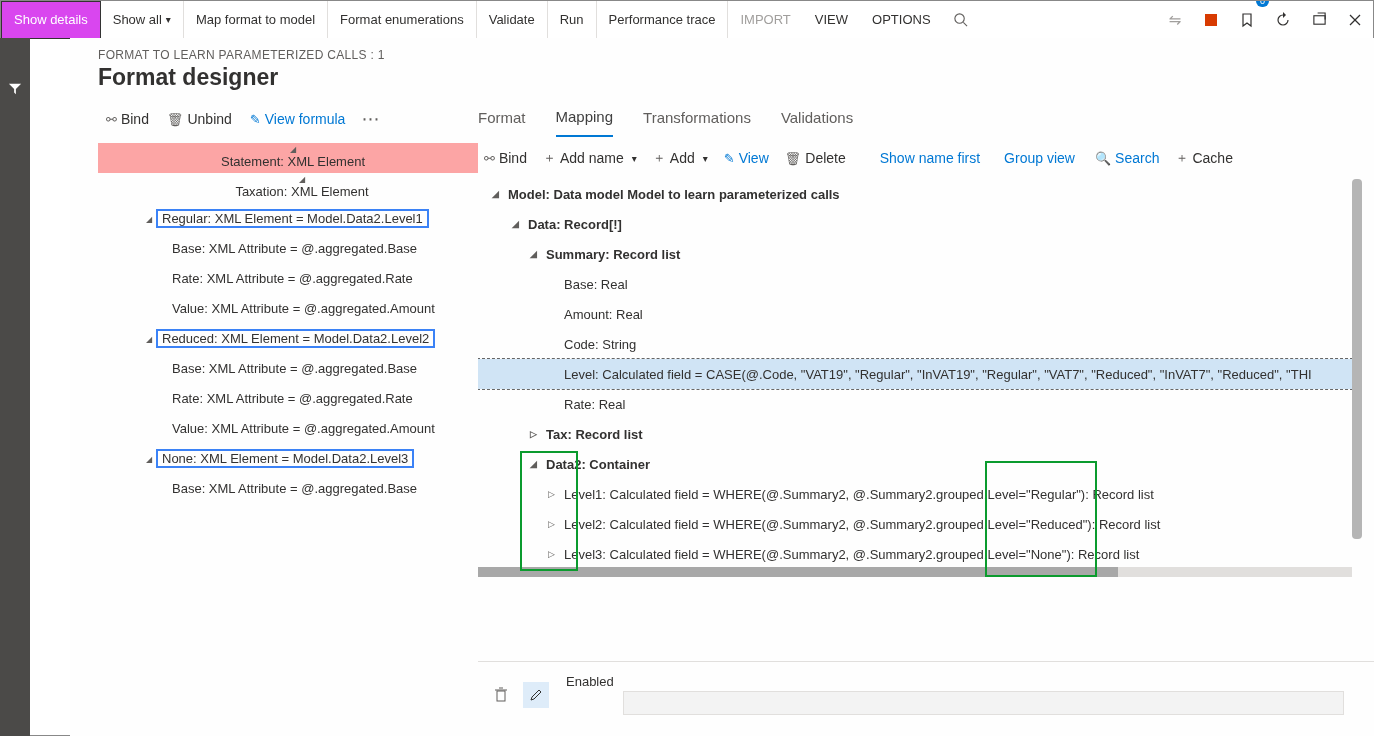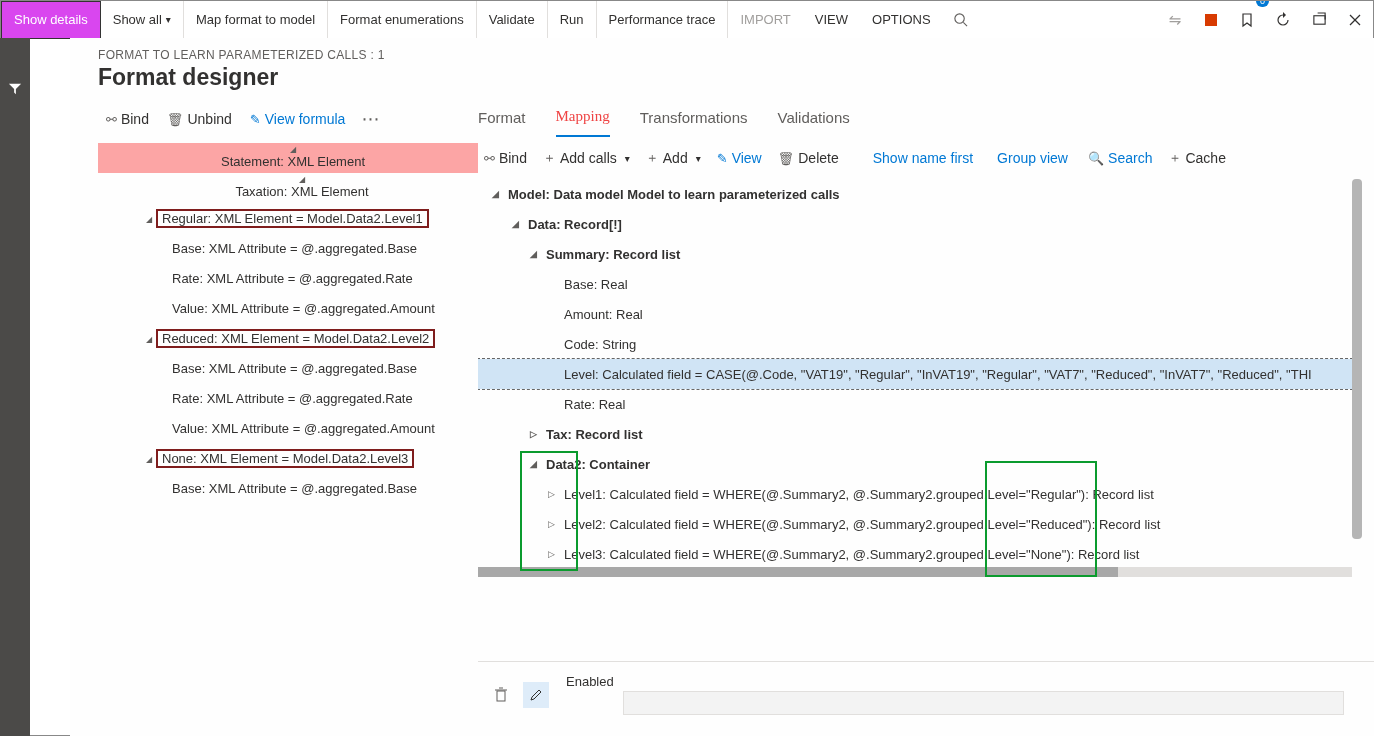--- a/index.html
+++ b/index.html
@@ -26,24 +26,24 @@
 .tb-btn .ico { font-size: 13px; color: #605e5c; }
 .tb-btn.blue .ico { color: #0078d4; }
 .more { font-size: 18px; color: #605e5c; padding: 4px 6px; }
 .tree { margin-top: 4px; }
 .tree-row { display: flex; align-items: center; height: 30px; white-space: nowrap; cursor: pointer; }
 .tree-row.hl { background: #fca5a5; flex-direction: column; }
 .tree-row .caret { width: 14px; text-align: center; font-size: 10px; color: #605e5c; }
 .tree-row .caret.open::before { content: "◢"; font-size: 8px; }
 .tree-row .caret.none::before { content: ""; }
 .indent-0 { padding-left: 10px; } .indent-1 { padding-left: 28px; flex-direction: column; } .indent-2 { padding-left: 44px; } .indent-3 { padding-left: 60px; }
-.boxed { border: 2px solid #7f1d1d; padding: 0 4px; }
+.boxed { border: 2px solid #3b82f6; padding: 0 4px; }
 .tabs { display: flex; gap: 30px; height: 38px; align-items: center; font-size: 15px; color: #605e5c; border-bottom: 1px solid transparent; }
 .tabs .tab { cursor: pointer; height: 38px; display: flex; align-items: center; }
-.tabs .tab.active { color: #ef4444; border-bottom: 2px solid #0078d4; font-weight: 400; font-family: Liberation Serif, serif; }
+.tabs .tab.active { color: #404040; border-bottom: 2px solid #0078d4; font-weight: 400; }
 .right-toolbar { display: flex; align-items: center; height: 42px; gap: 4px; font-size: 14px; flex-wrap: wrap; }
 .rt-btn { display: flex; align-items: center; padding: 4px 6px; cursor: pointer; gap: 4px; }
 .rt-btn .ico { color: #605e5c; font-size: 13px; }
 .rt-btn.blue { color: #0078d4; }
 .rt-btn.blue .ico { color: #0078d4; }
 .rt-link { color: #0078d4; cursor: pointer; padding: 4px 10px; }
 .right-tree-wrap { position: relative; height: 420px; overflow: hidden; }
 .right-tree { }
 .rtree-row { display: flex; align-items: center; height: 30px; white-space: nowrap; cursor: pointer; font-weight: 600; font-size: 13px; }
 .rtree-row.normal { font-weight: 400; }
@@ -206,21 +206,21 @@
         <div class="tab">Transformations</div>
         <div class="tab">Validations</div>
       </div>
       <div class="right-toolbar">
         <div class="rt-btn">
             <span class="ico">⚯</span>
             <span>Bind</span>
           </div>
         <div class="rt-btn">
             <span class="ico">＋</span>
-            <span>Add calls</span>
+            <span>Add name</span>
             <span class="chev">▾</span>
           </div>
         <div class="rt-btn">
             <span class="ico">＋</span>
             <span>Add</span>
             <span class="chev">▾</span>
           </div>
         <div class="rt-btn blue">
             <span class="ico">✎</span>
             <span>View</span>

